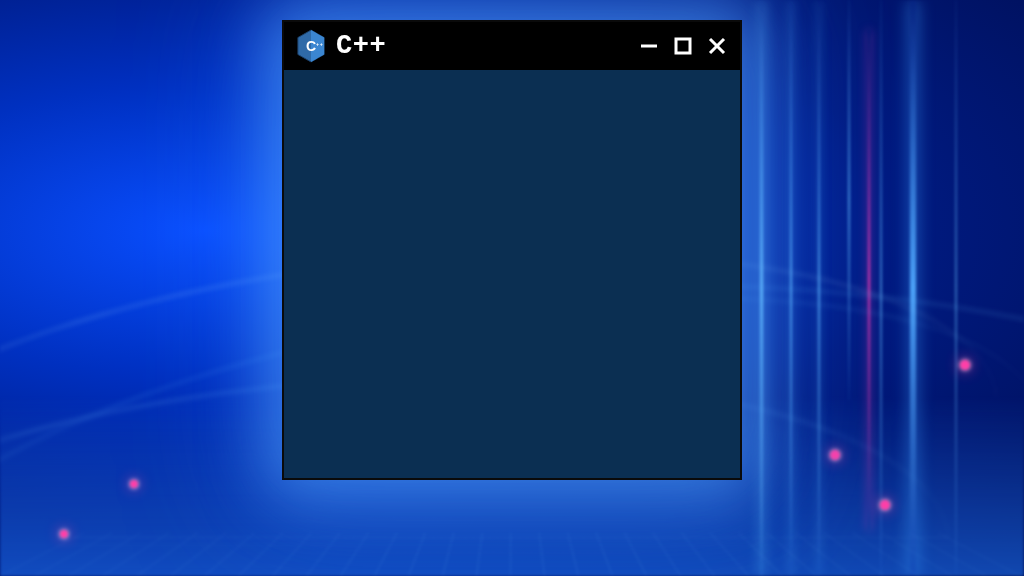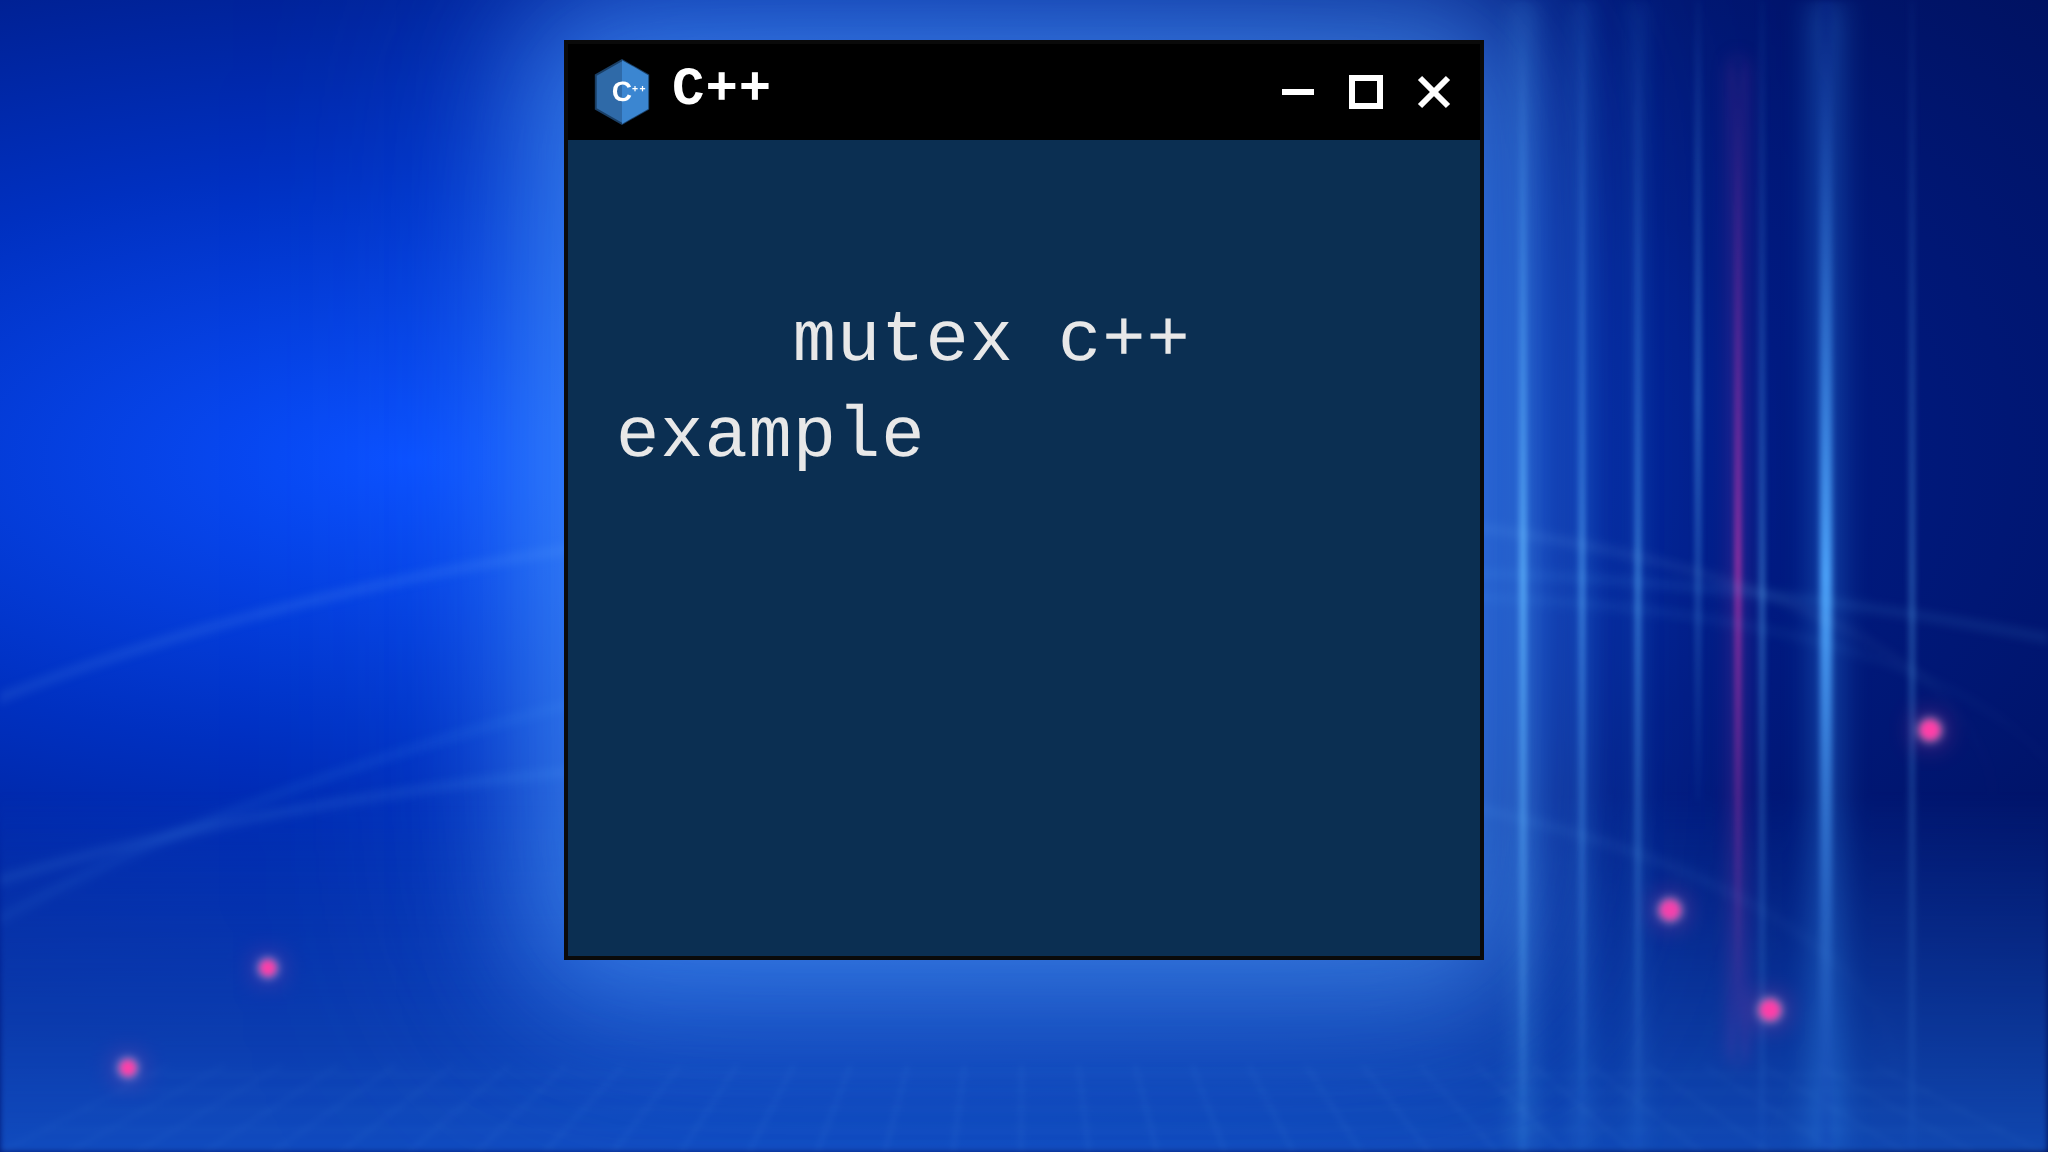--- a/index.html
+++ b/index.html
@@ -192,16 +192,13 @@
           </svg>
       </span>
       <span class="ctrl" title="close">
         <svg width="20" height="20" viewBox="0 0 20 20">
           <line x1="3" y1="3" x2="17" y2="17" stroke="#fff" stroke-width="3"></line>
           <line x1="17" y1="3" x2="3" y2="17" stroke="#fff" stroke-width="3"></line>
         </svg>
       </span>
     </div>
   </div>
-  <div class="terminal-body">
-    <span>mutex c++ example</span>
-  </div>
 </div>
 
 </body></html>

